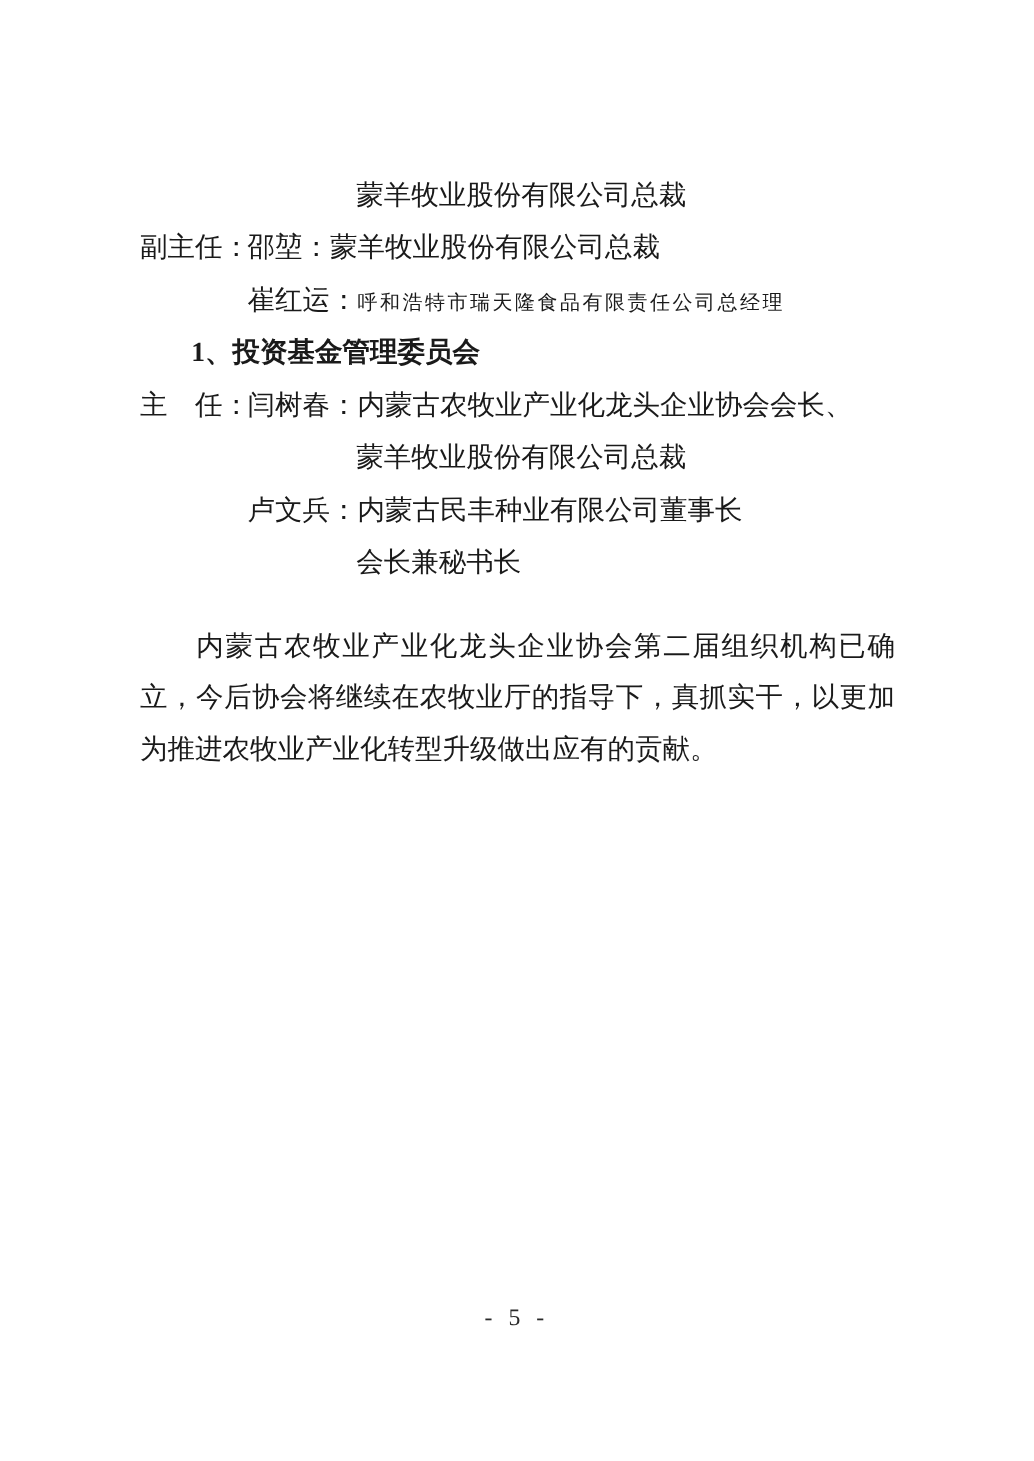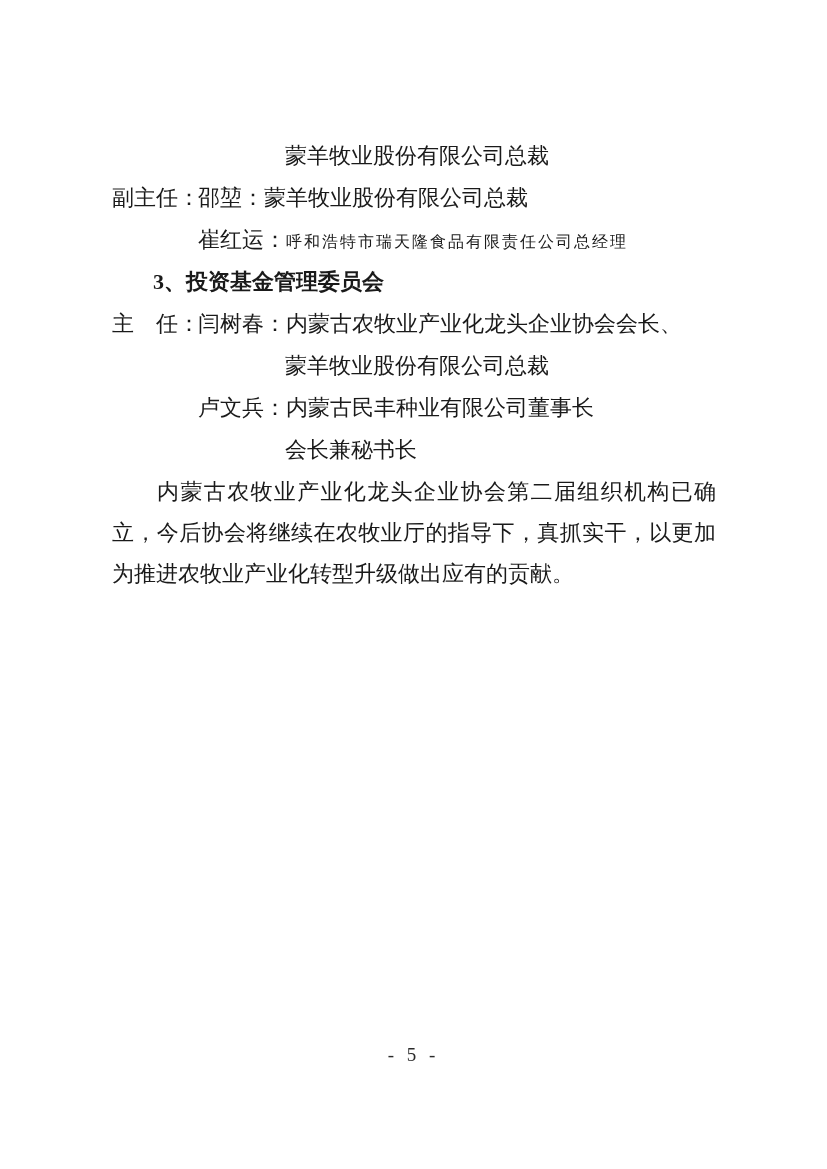--- a/index.html
+++ b/index.html
@@ -25,21 +25,21 @@
     height: 42px; line-height: 42px;
     white-space: nowrap;
   }
   .role {
     display: inline-block;
     width: 86px;
   }
   .cont { padding-left: 173px; }
   .heading { font-weight: bold; padding-left: 41px; }
   .small-desc { font-size: 16px; letter-spacing: 2px; }
-  .paragraph { margin-top: 0; }
+  .paragraph { margin-top: 25px; }
   .para-line {
     line-height: 41px;
     min-height: 41px;
     text-align: justify;
   }
   .para-line.just { text-align-last: justify; }
   .para-line.first { text-indent: 2.05em; }
   .footer {
     position: absolute;
     top: 1044px; left: 0;
@@ -62,21 +62,21 @@
 
     <div class="line">
       <span class="role">副主任：</span><span>邵堃：</span><span>蒙羊牧业股份有限公司总裁</span>
     </div>
 
     <div class="line">
       <span class="role"></span><span>崔红运：</span><span class="small-desc">呼和浩特市瑞天隆食品有限责任公司总经理</span>
     </div>
 
 
-    <div class="line heading">3、投资基金管理委员会</div>
+    <div class="line heading">1、投资基金管理委员会</div>
 
     <div class="line">
       <span class="role">主　任：</span><span>闫树春：</span><span>内蒙古农牧业产业化龙头企业协会会长、</span>
     </div>
 
     <div class="line cont">
       <span>蒙羊牧业股份有限公司总裁</span>
     </div>
 
 

